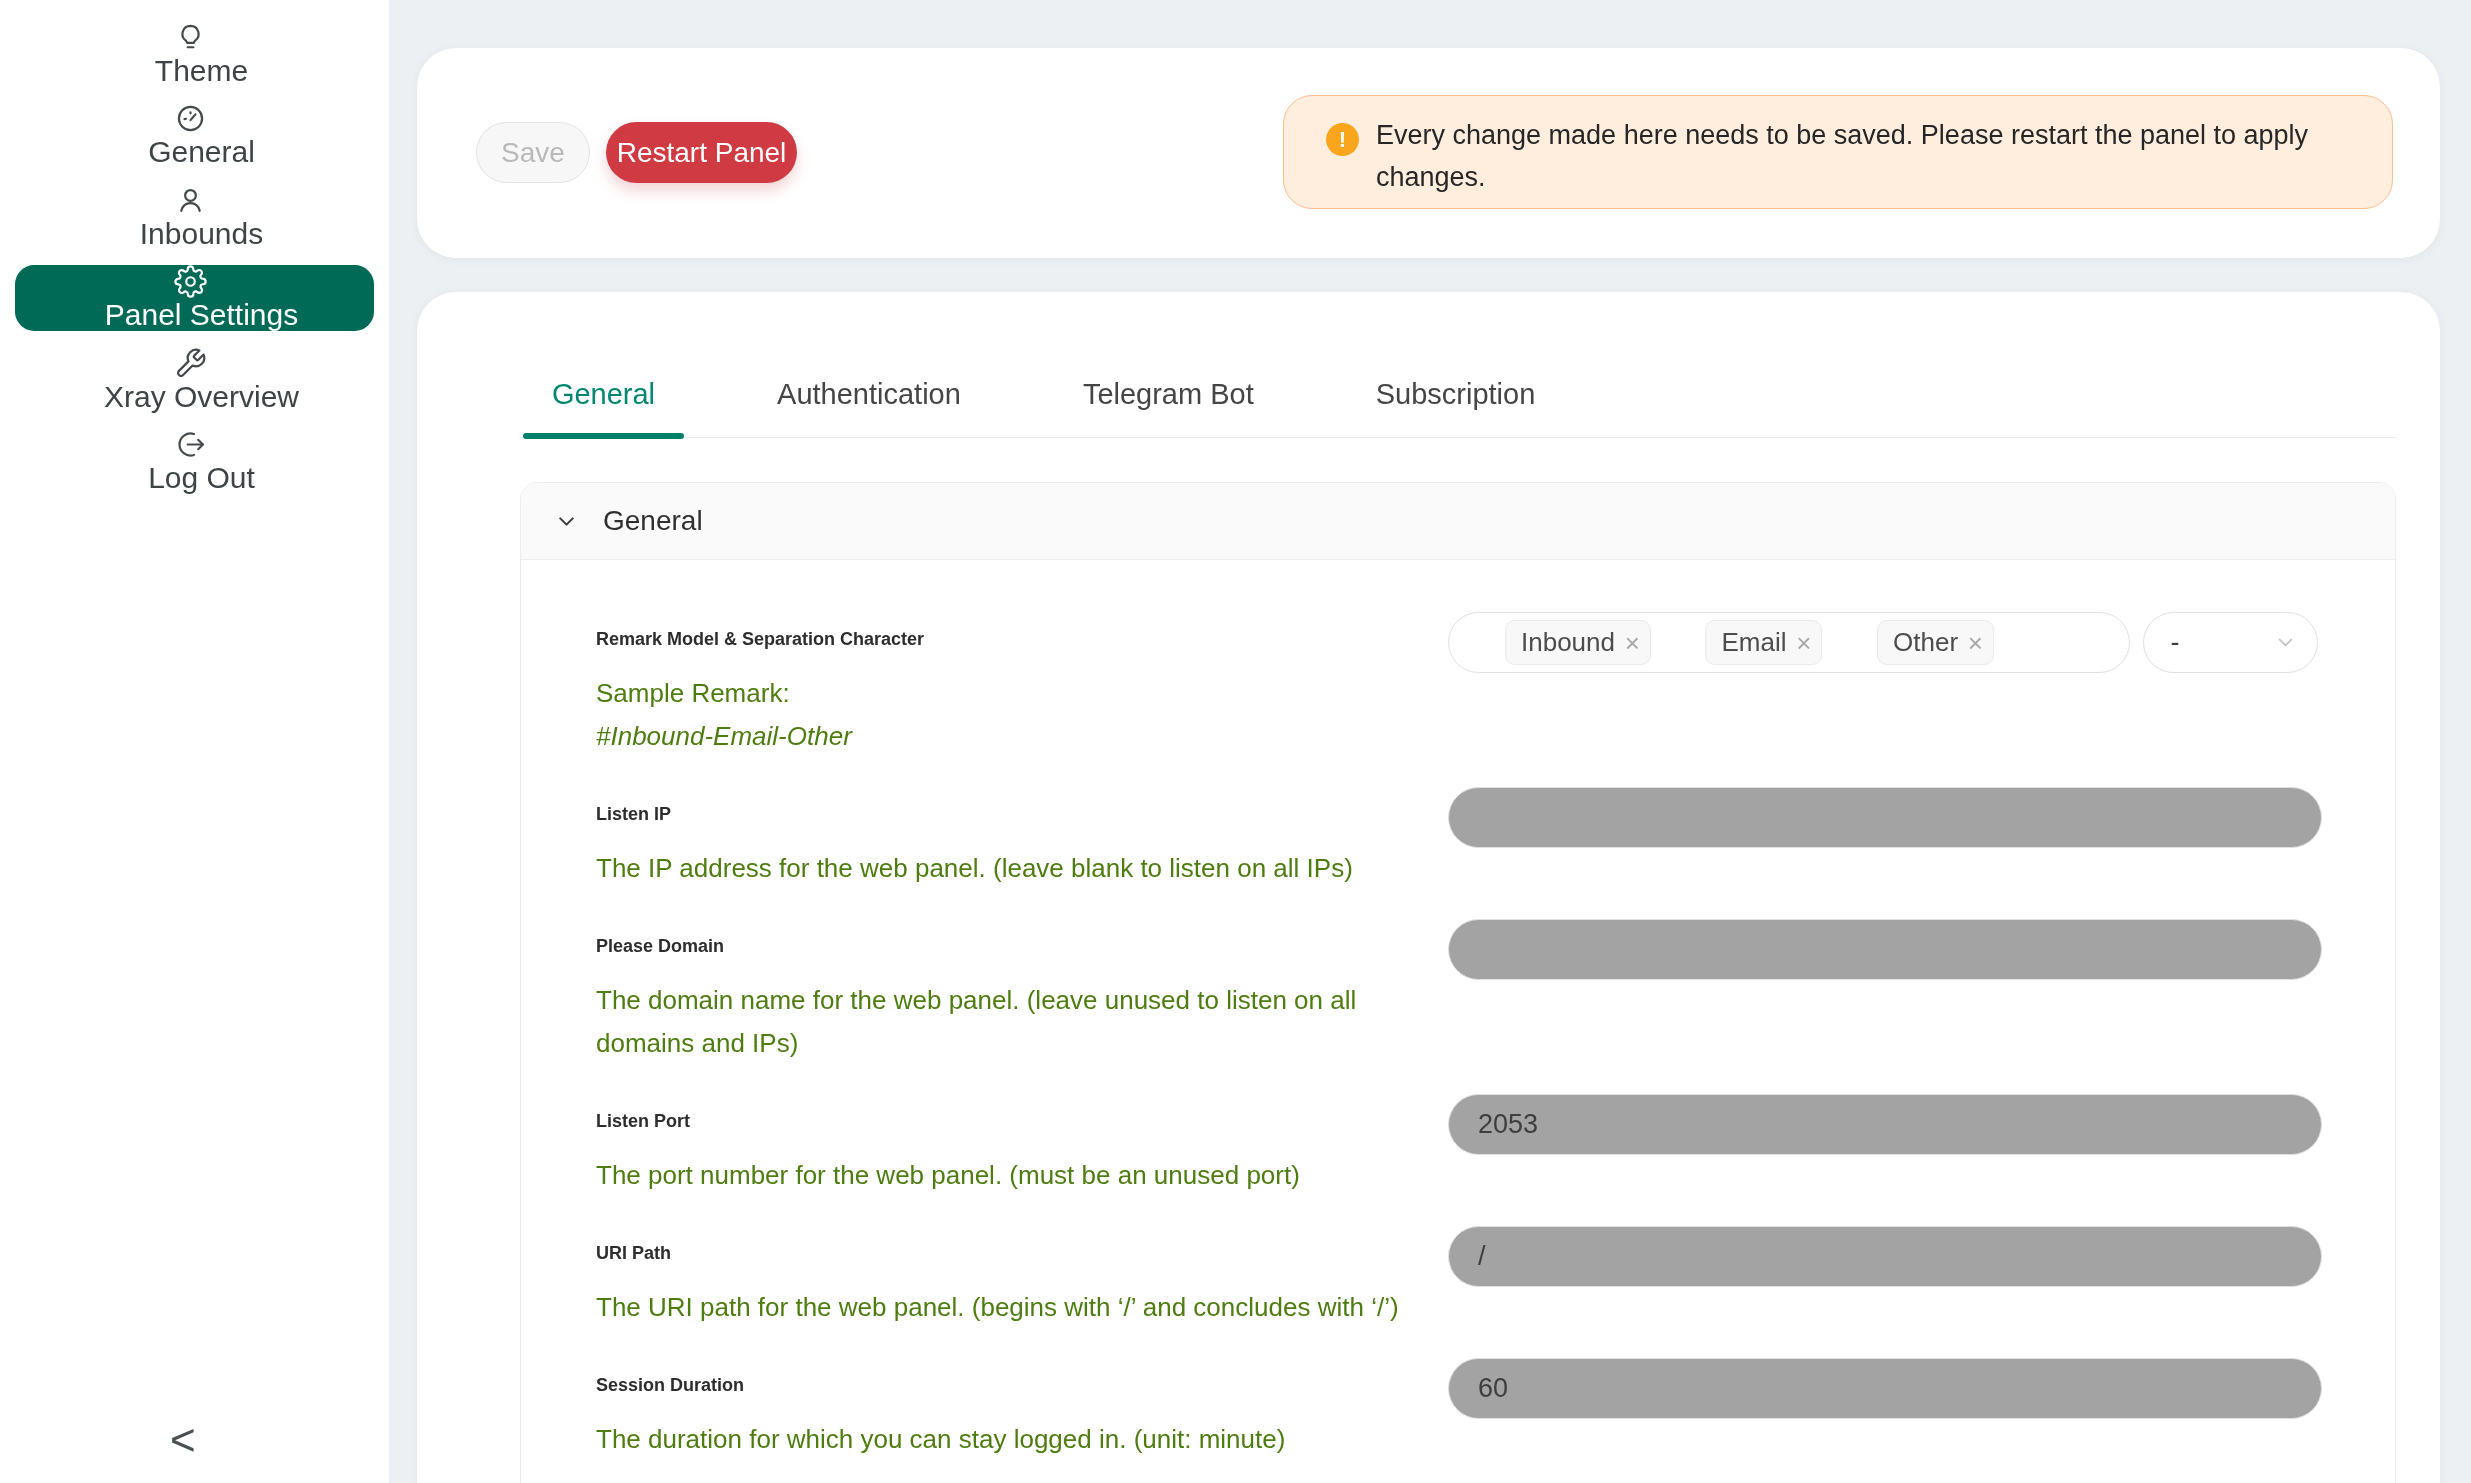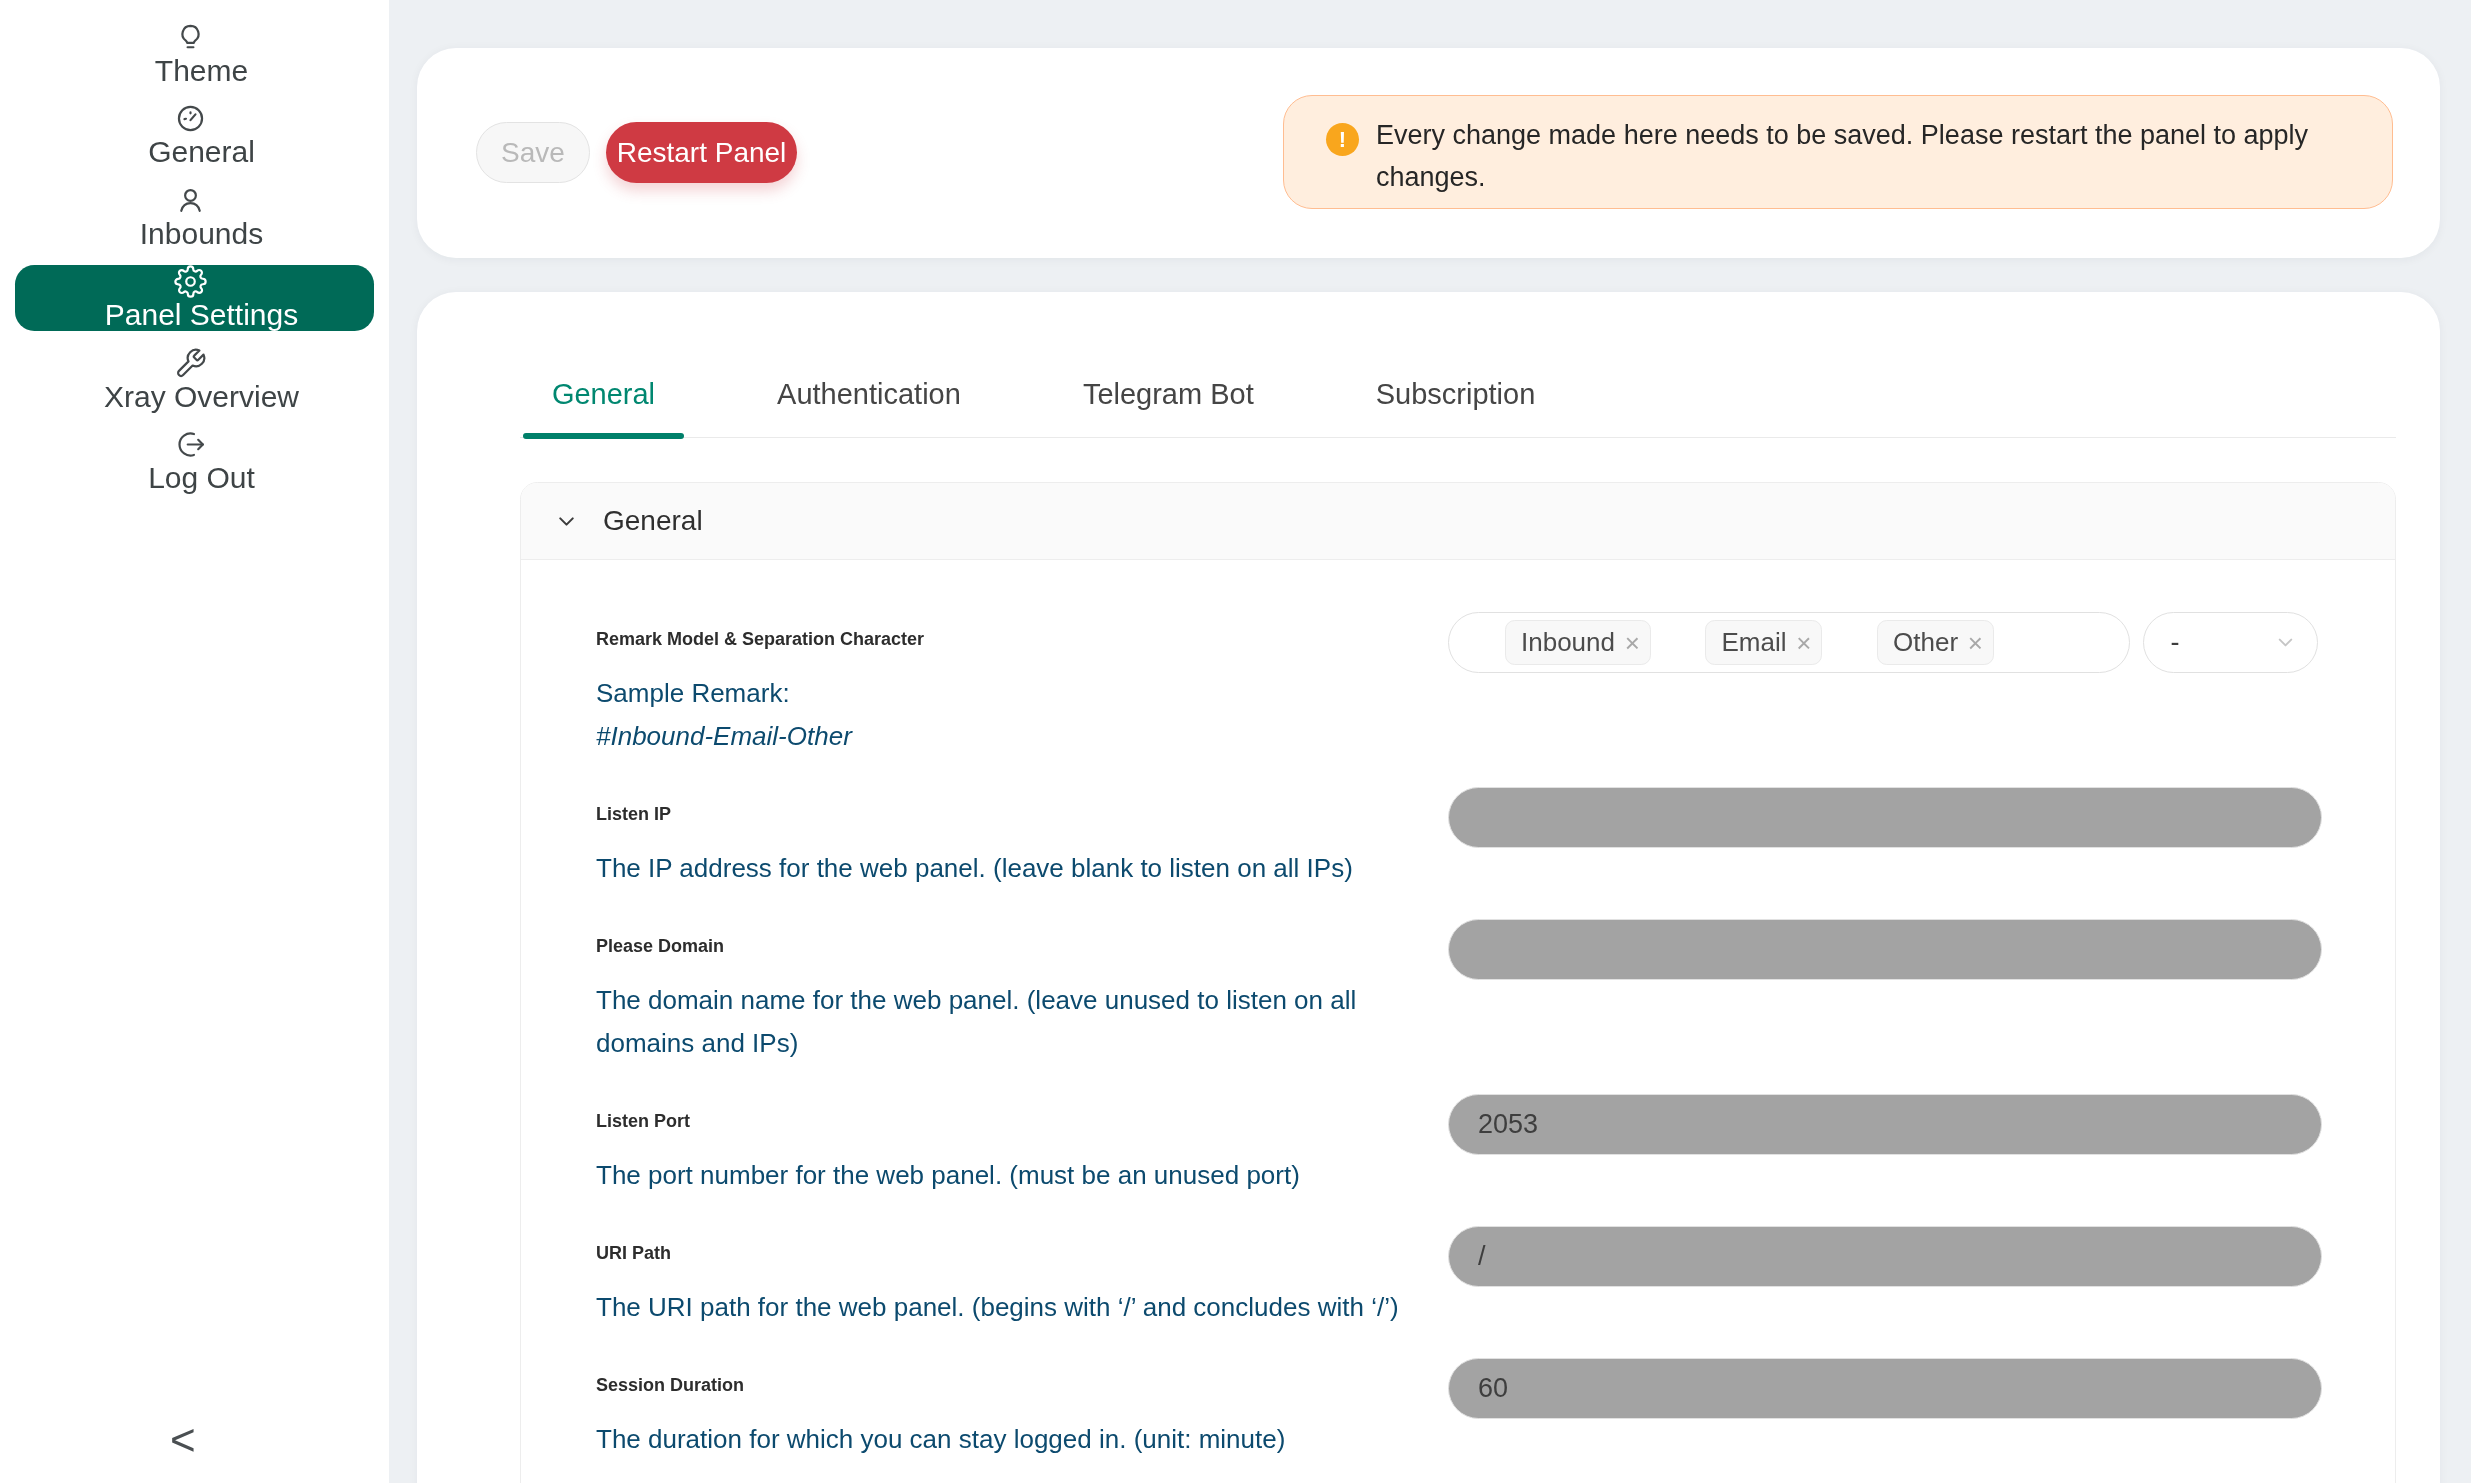--- a/index.html
+++ b/index.html
@@ -70,21 +70,21 @@
     height:77px;background:#fafafa;border-bottom:1.9px solid #ededed;border-radius:15.4px 15.4px 0 0;
     display:flex;align-items:center;gap:24px;padding:0 33px;font-size:28px;color:#2f2f2f;
     cursor:pointer;box-sizing:border-box;
   }
   .collapse-header .chev{width:25px;height:25px;color:#3c3c3c;flex:none;}
   .collapse-body{padding:52px 73px 0 75px;}
   
   .form-row{display:flex;align-items:flex-start;margin-bottom:29px;}
   .row-left{width:893px;box-sizing:border-box;padding-top:9.7px;padding-right:39px;}
   .row-label{font-size:18px;font-weight:700;color:#2d2d2d;line-height:35px;margin-bottom:15.4px;}
-  .row-desc{font-size:26px;color:#0c4a6e;line-height:43px;}
+  .row-desc{font-size:26px;color:#4d7c0f;line-height:43px;}
   .row-desc span{display:block;}
   .row-desc .it{font-style:italic;display:inline;}
   .row-right{width:874px;flex:none;display:flex;gap:12.6px;}
   .input{
     height:61px;width:100%;border:1.9px solid #e1e1e1;border-radius:39px;box-sizing:border-box;
     padding:0 29px;font-size:27px;color:#3e3e3e;background:#a3a3a3;outline:none;font-family:inherit;
   }
   .tagselect{
     width:682px;height:61px;flex:none;border:1.9px solid #e1e1e1;border-radius:39px;box-sizing:border-box;
     display:flex;align-items:center;padding:0 11.6px;gap:10.6px;background:#fff;cursor:pointer;

